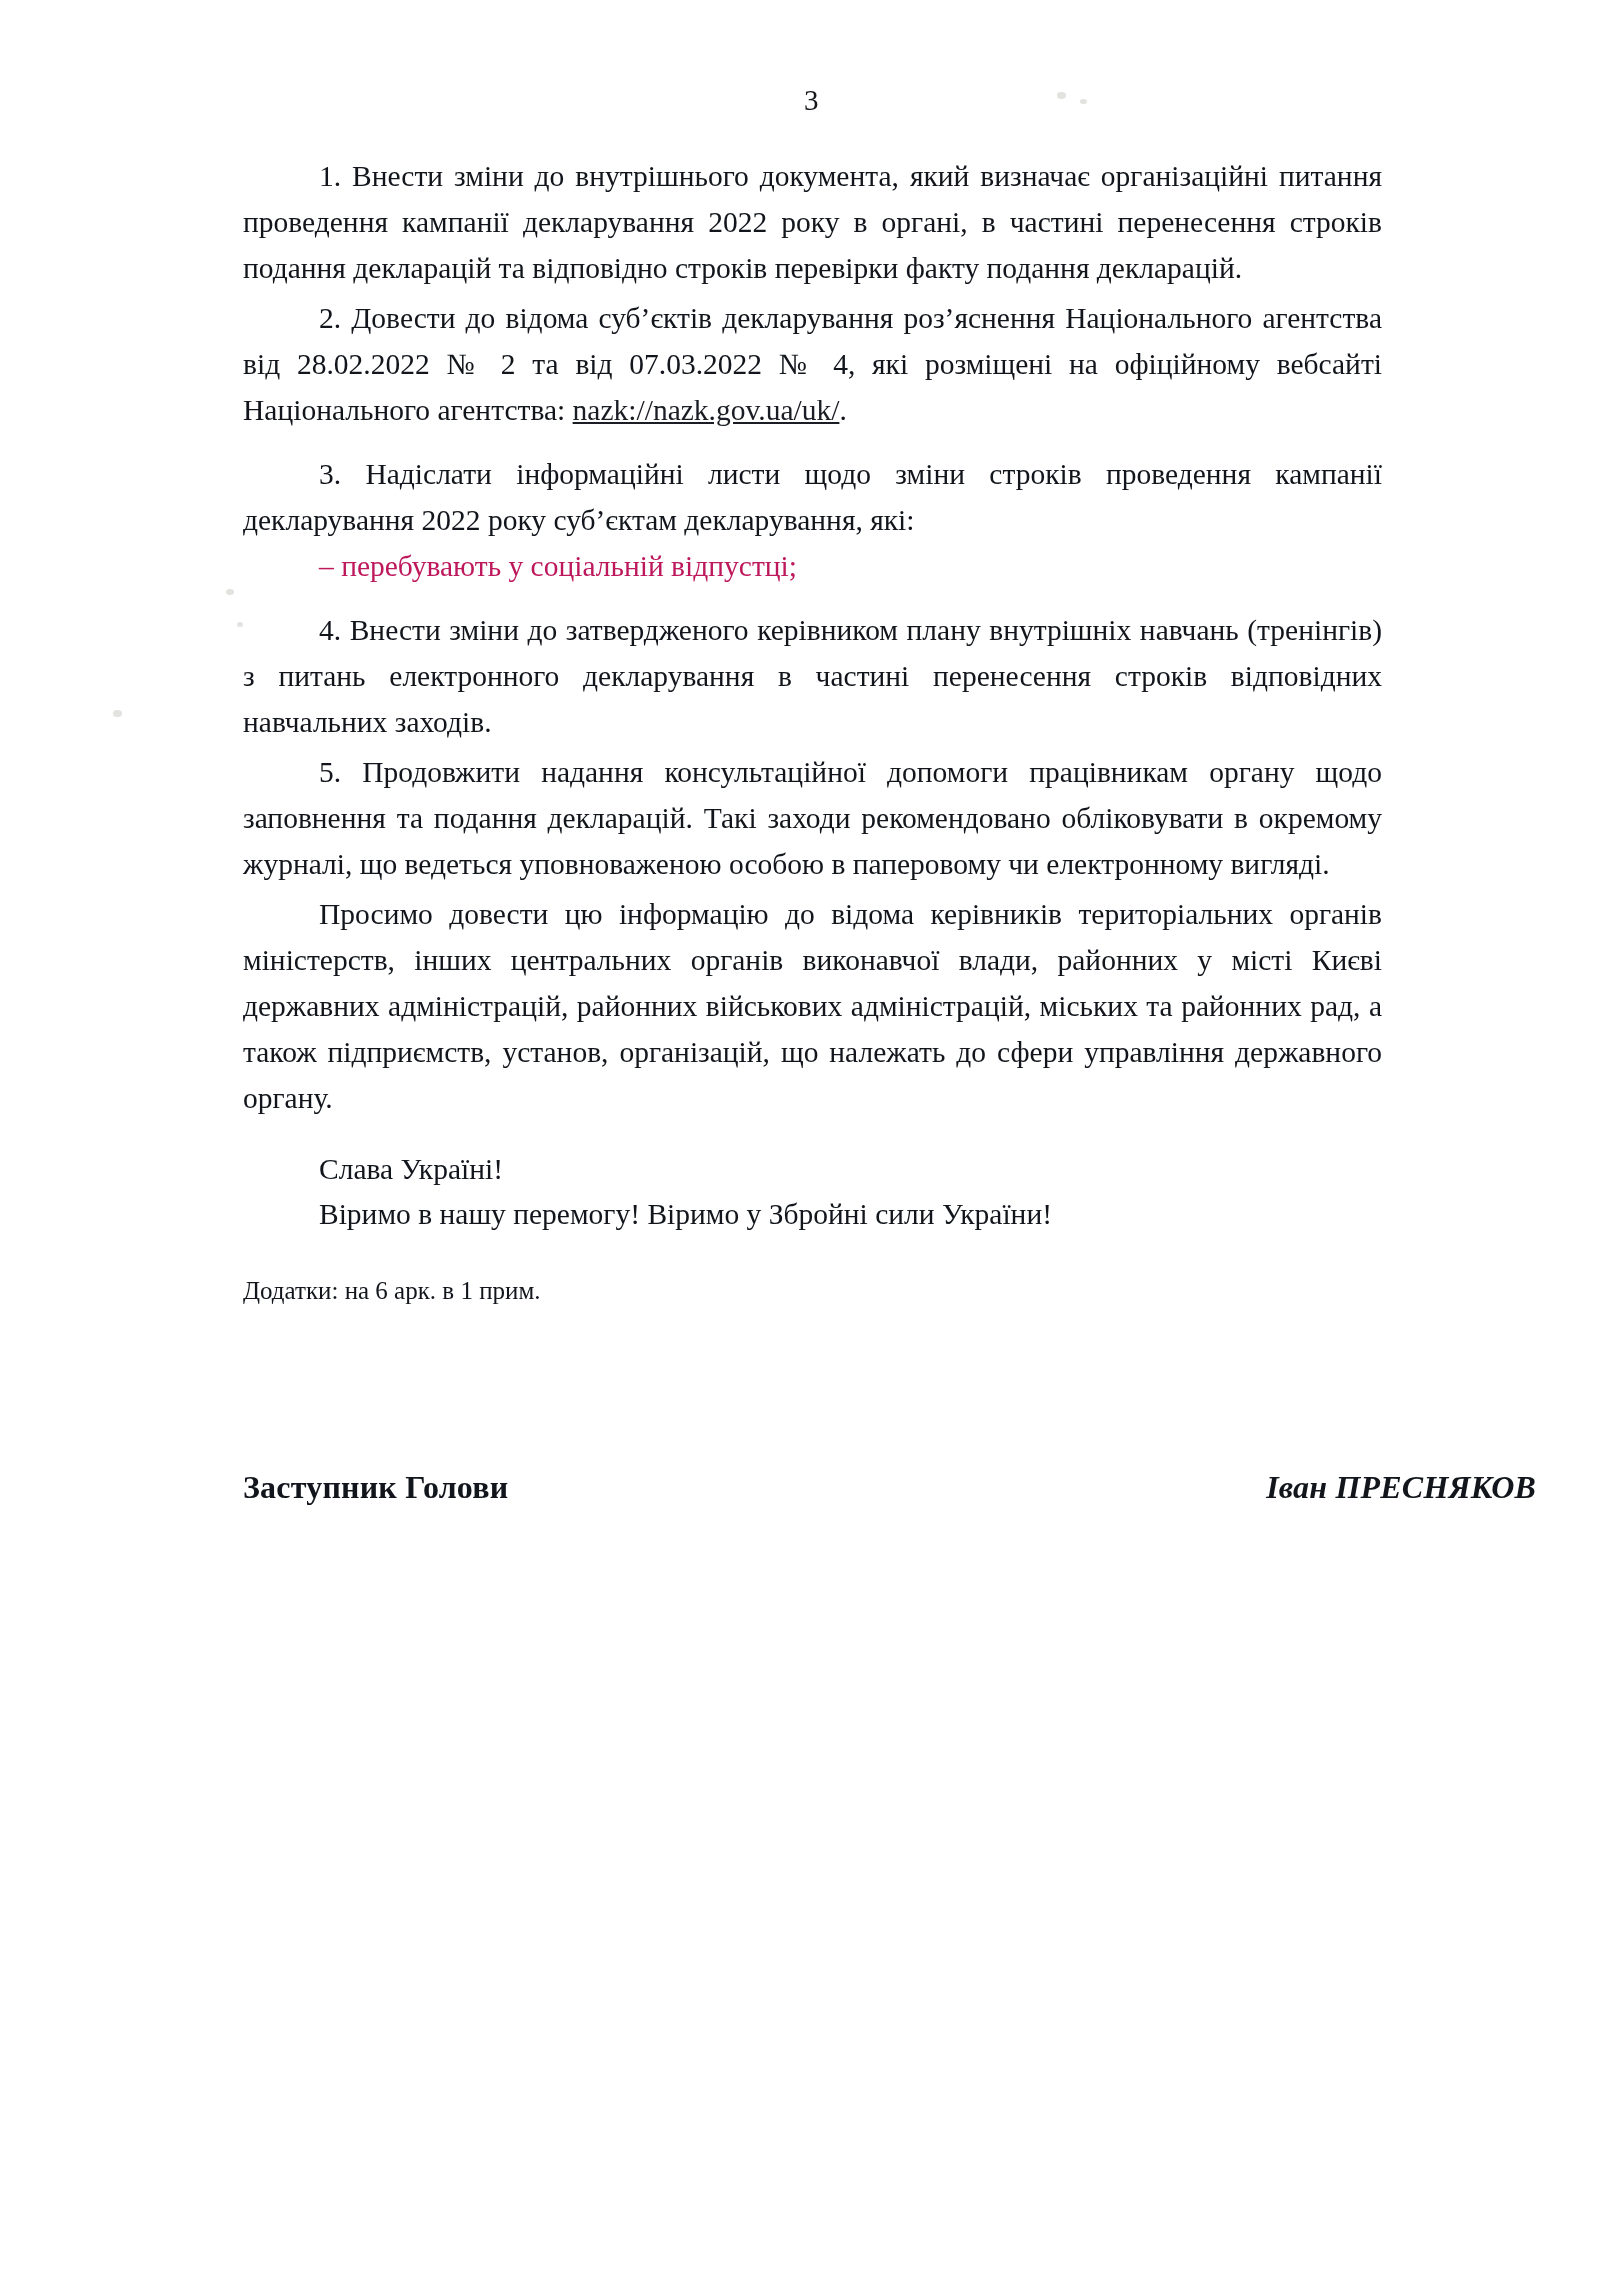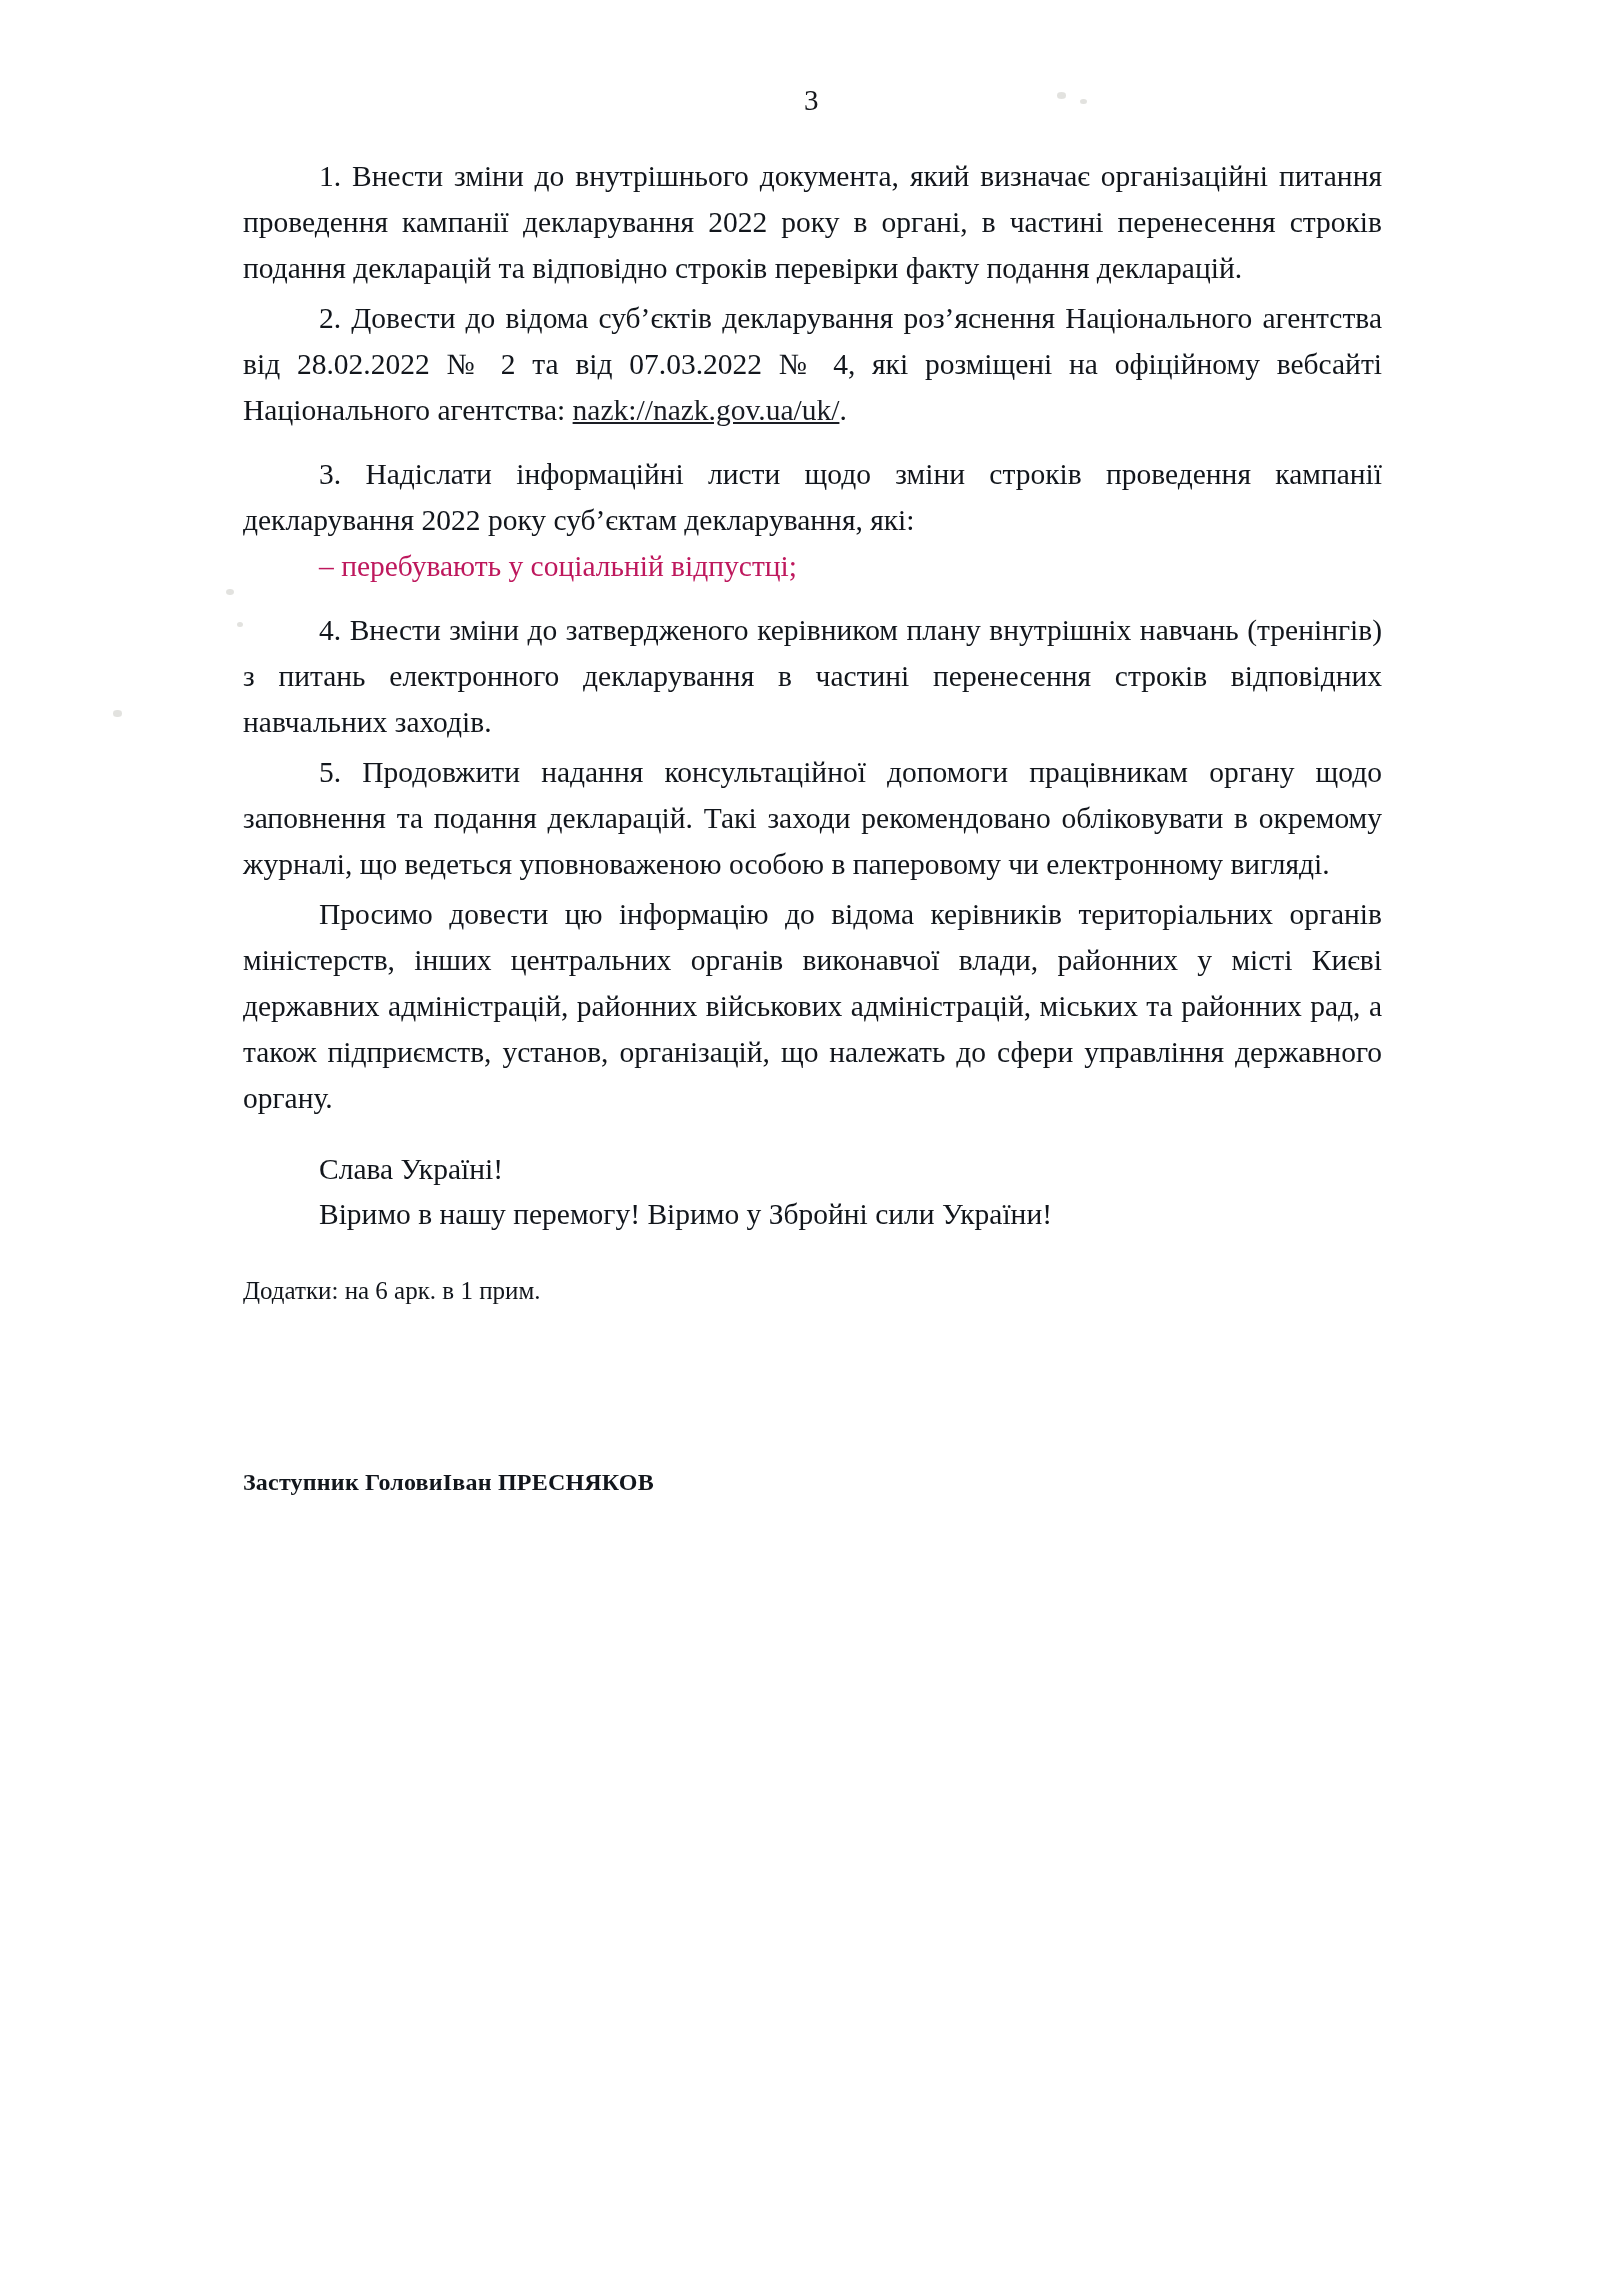--- a/index.html
+++ b/index.html
@@ -85,31 +85,32 @@
     line-height: 45px;
     text-align: left;
     text-indent: 0;
   }
   .signature {
     position: absolute;
     top: 1469px;
     left: 243px;
     width: 1293px;
     display: flex;
-    justify-content: flex-start;
+    justify-content: space-between;
     align-items: baseline;
-    font-size: 24px;
+    font-size: 32px;
     font-weight: bold;
     letter-spacing: 0.2px;
   }
   .signature .left {
     white-space: nowrap;
   }
   .signature .right {
     white-space: nowrap;
+    font-style: italic;
   }
   .sig-given {
     font-weight: bold;
   }
   .sig-surname {
     font-weight: bold;
   }
   .speck {
     position: absolute;
     background: #d8d8d4;

